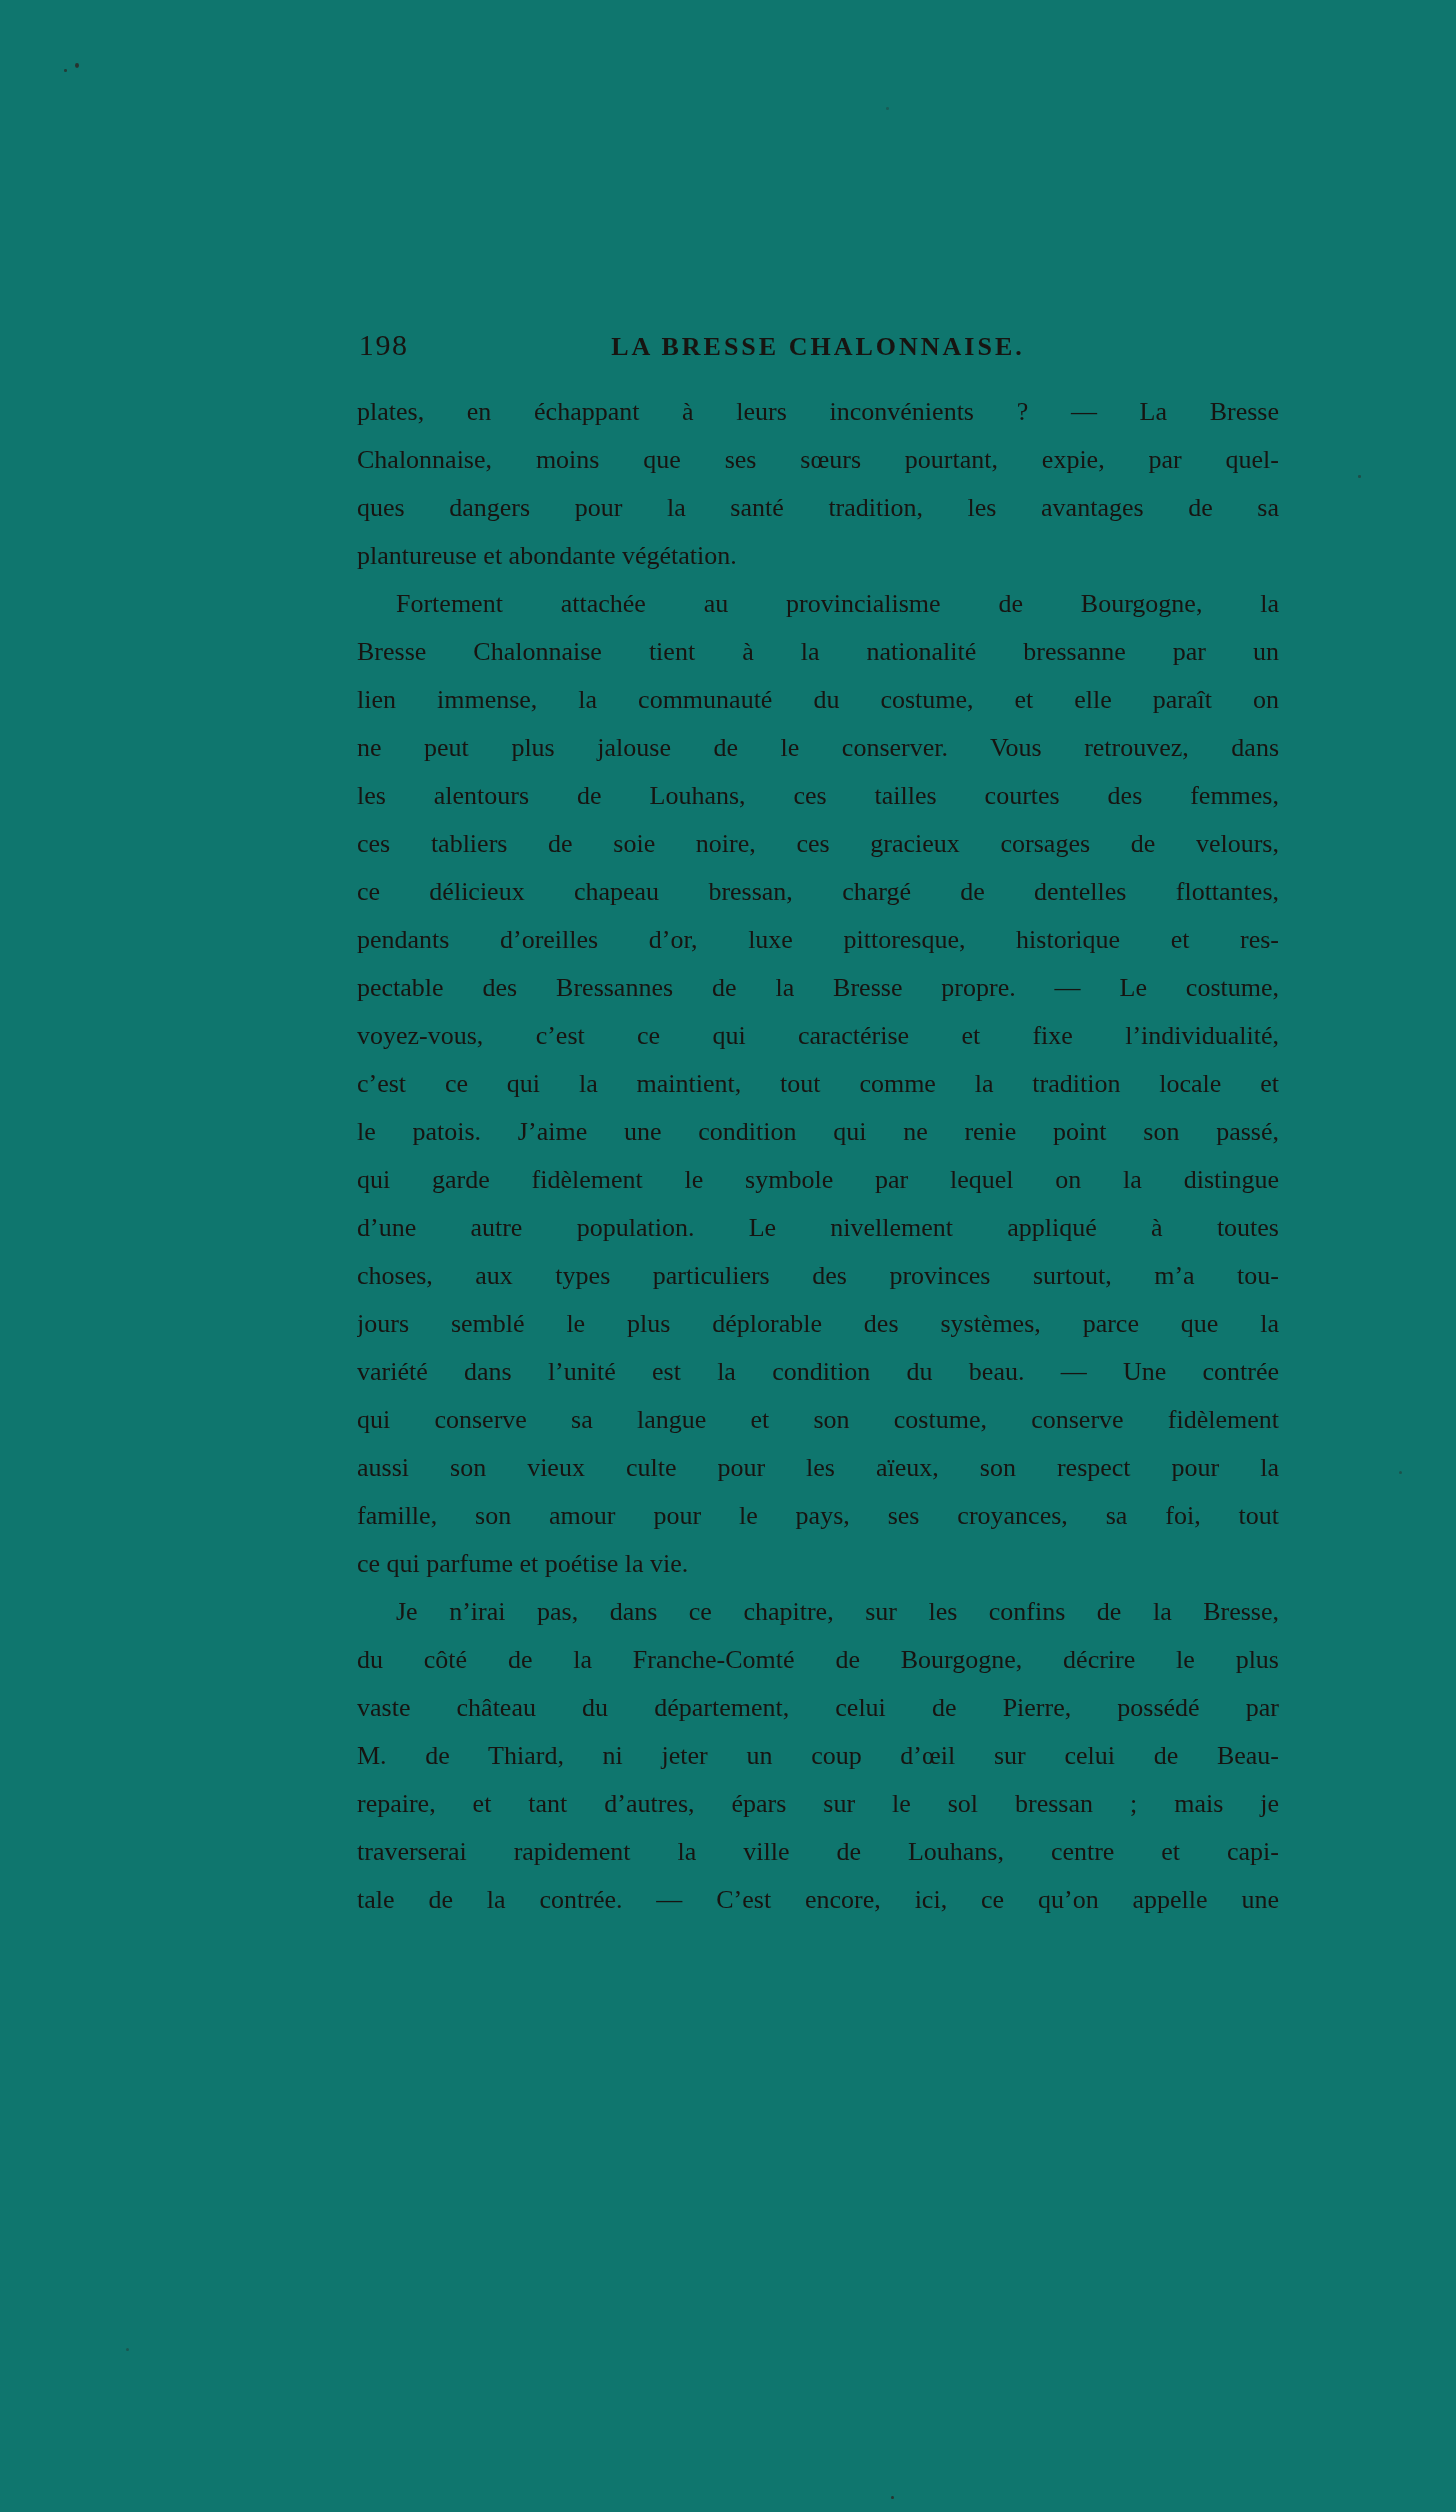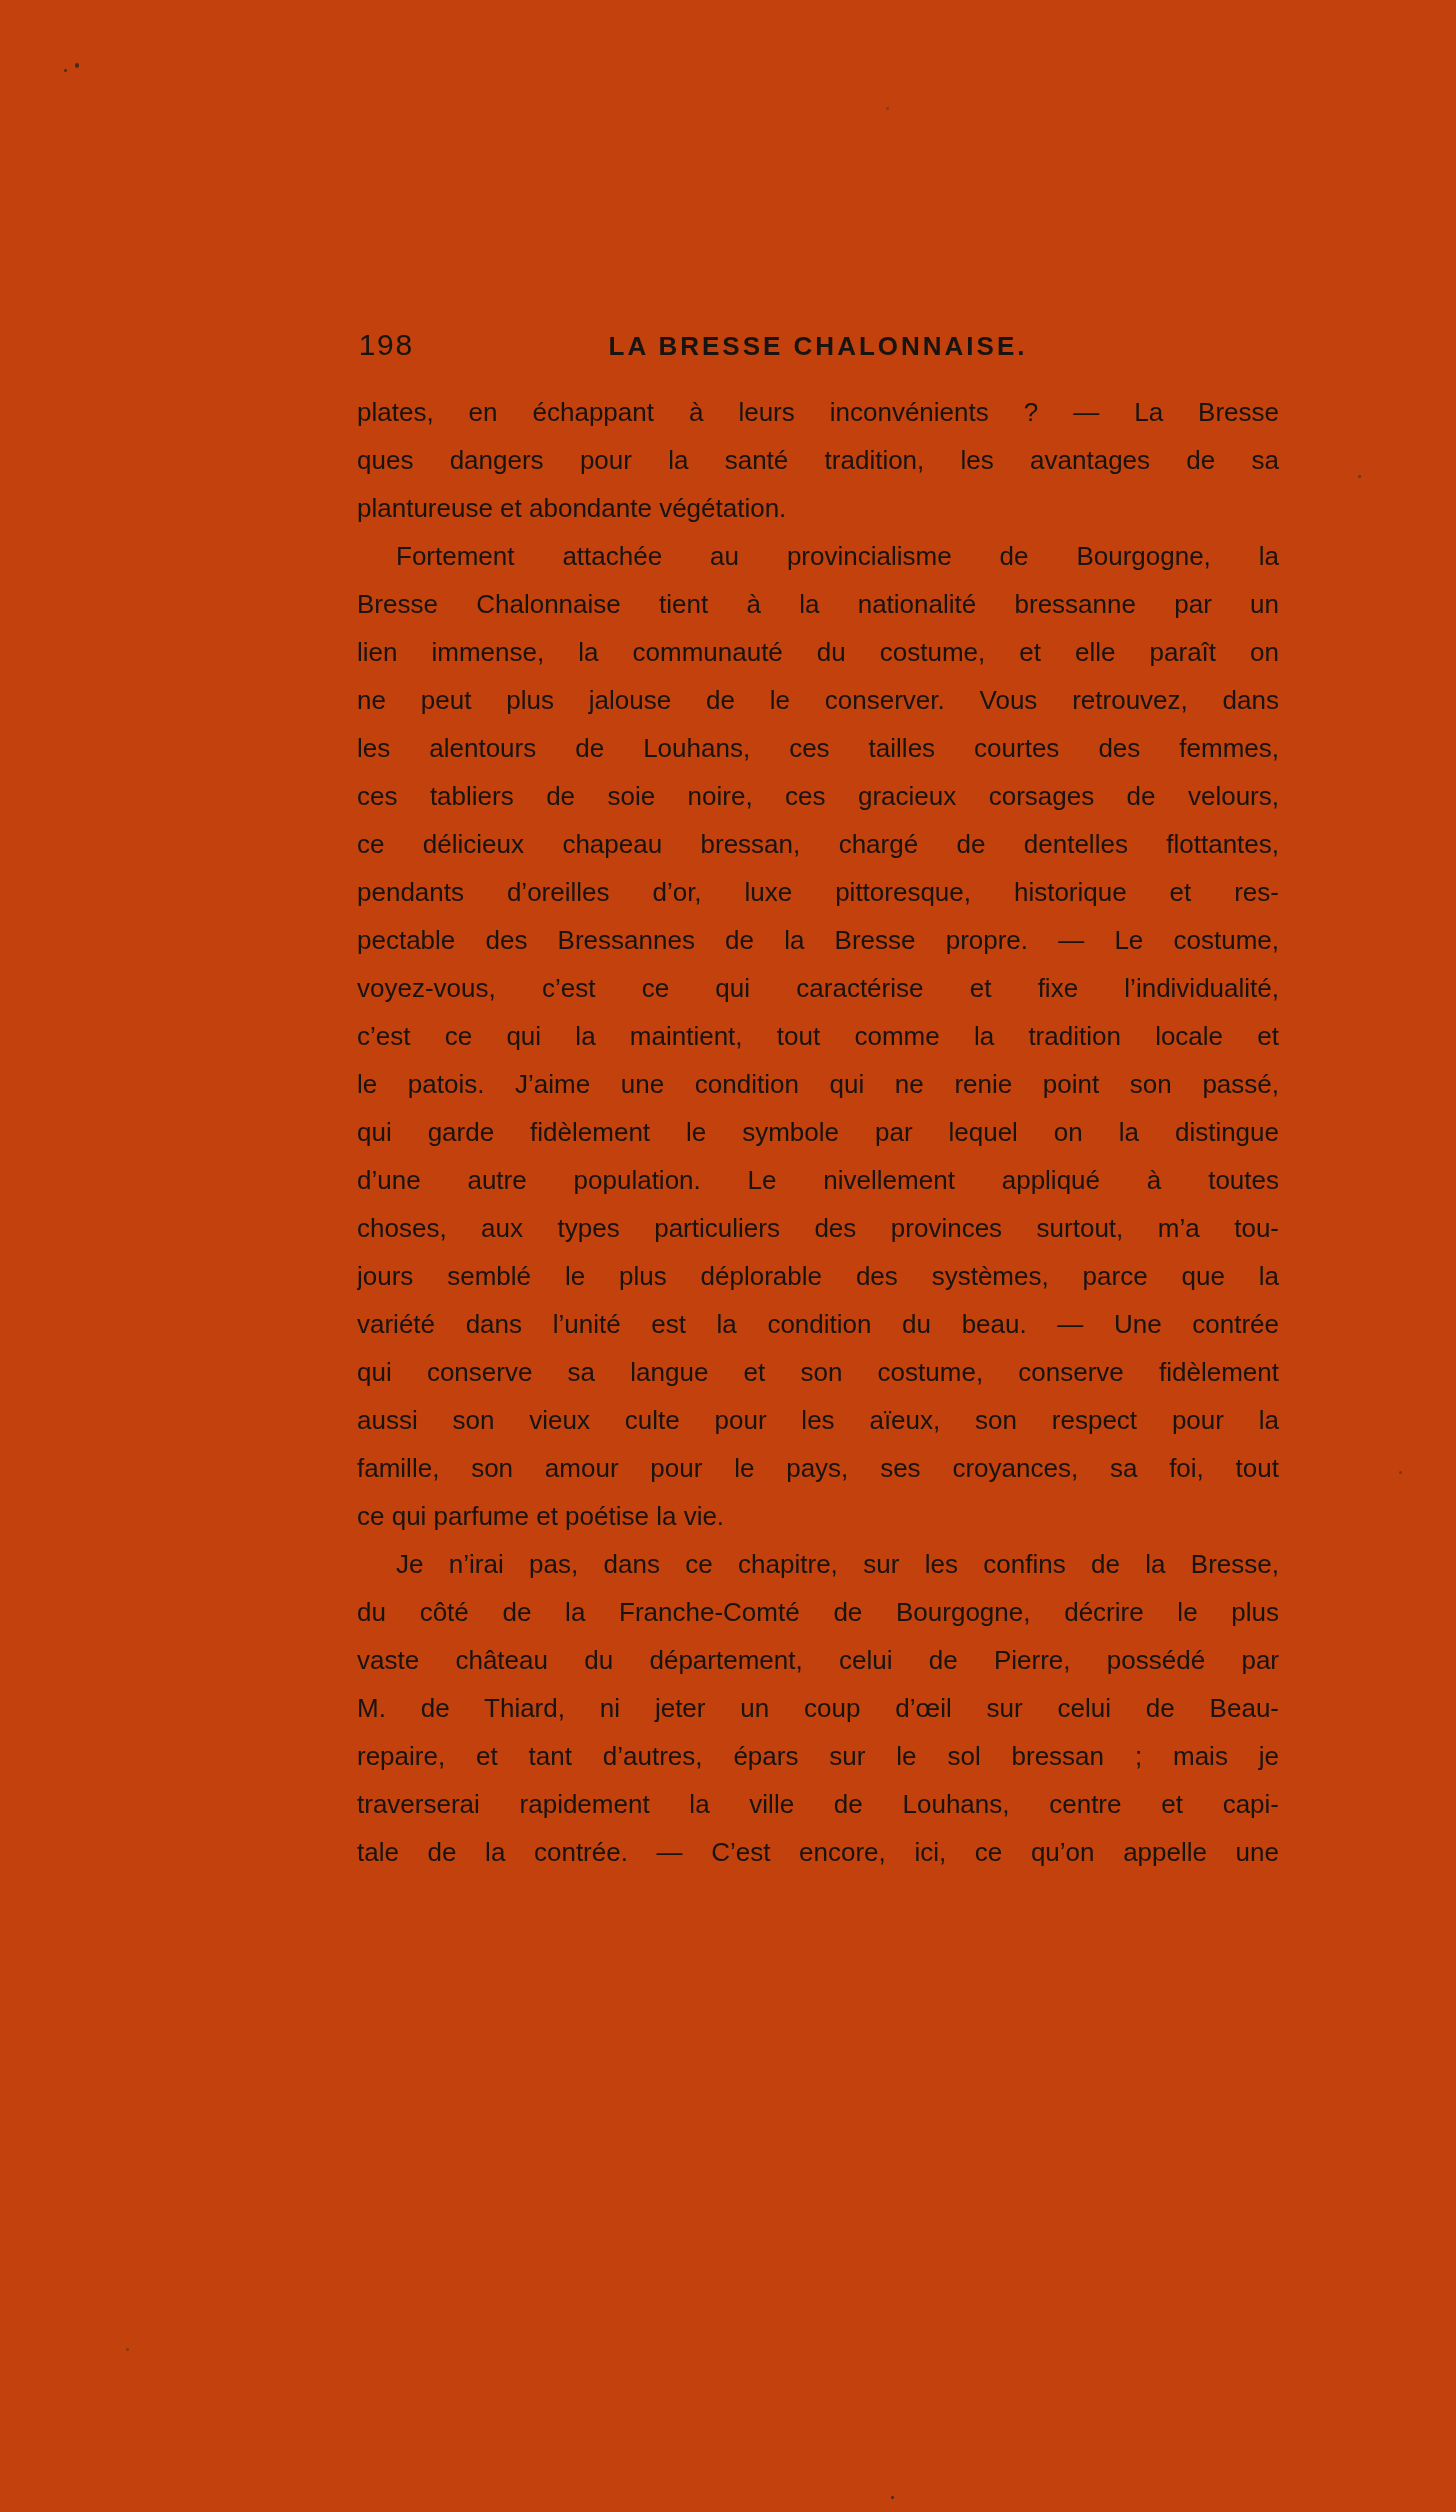--- a/index.html
+++ b/index.html
@@ -5,23 +5,23 @@
 <style>
   html, body {
     margin: 0;
     padding: 0;
     background: #ffffff;
   }
   .page {
     position: relative;
     width: 1456px;
     height: 2512px;
-    background: #c2410c;
+    background: #0f766e;
     overflow: hidden;
-    font-family: Liberation Sans, sans-serif;
+    font-family: Liberation Serif, serif;
     color: #171411;
   }
   
   .running-header {
     position: absolute;
     top: 328px;
     left: 357px;
     width: 922px;
     height: 37px;
   }
@@ -79,20 +79,21 @@
 
 <div class="page">
 
   <div class="running-header">
     <span class="pagenum">198</span>
     <span class="running-title">LA BRESSE CHALONNAISE.</span>
   </div>
 
   <div class="text-column">
       <div class="line">plates, en échappant à leurs inconvénients ? — La Bresse</div>
+      <div class="line">Chalonnaise, moins que ses sœurs pourtant, expie, par quel-</div>
       <div class="line">ques dangers pour la santé tradition, les avantages de sa</div>
       <div class="line end">plantureuse et abondante végétation.</div>
       <div class="line indent">Fortement attachée au provincialisme de Bourgogne, la</div>
       <div class="line">Bresse Chalonnaise tient à la nationalité bressanne par un</div>
       <div class="line">lien immense, la communauté du costume, et elle paraît on</div>
       <div class="line">ne peut plus jalouse de le conserver. Vous retrouvez, dans</div>
       <div class="line">les alentours de Louhans, ces tailles courtes des femmes,</div>
       <div class="line">ces tabliers de soie noire, ces gracieux corsages de velours,</div>
       <div class="line">ce délicieux chapeau bressan, chargé de dentelles flottantes,</div>
       <div class="line">pendants d’oreilles d’or, luxe pittoresque, historique et res-</div>

